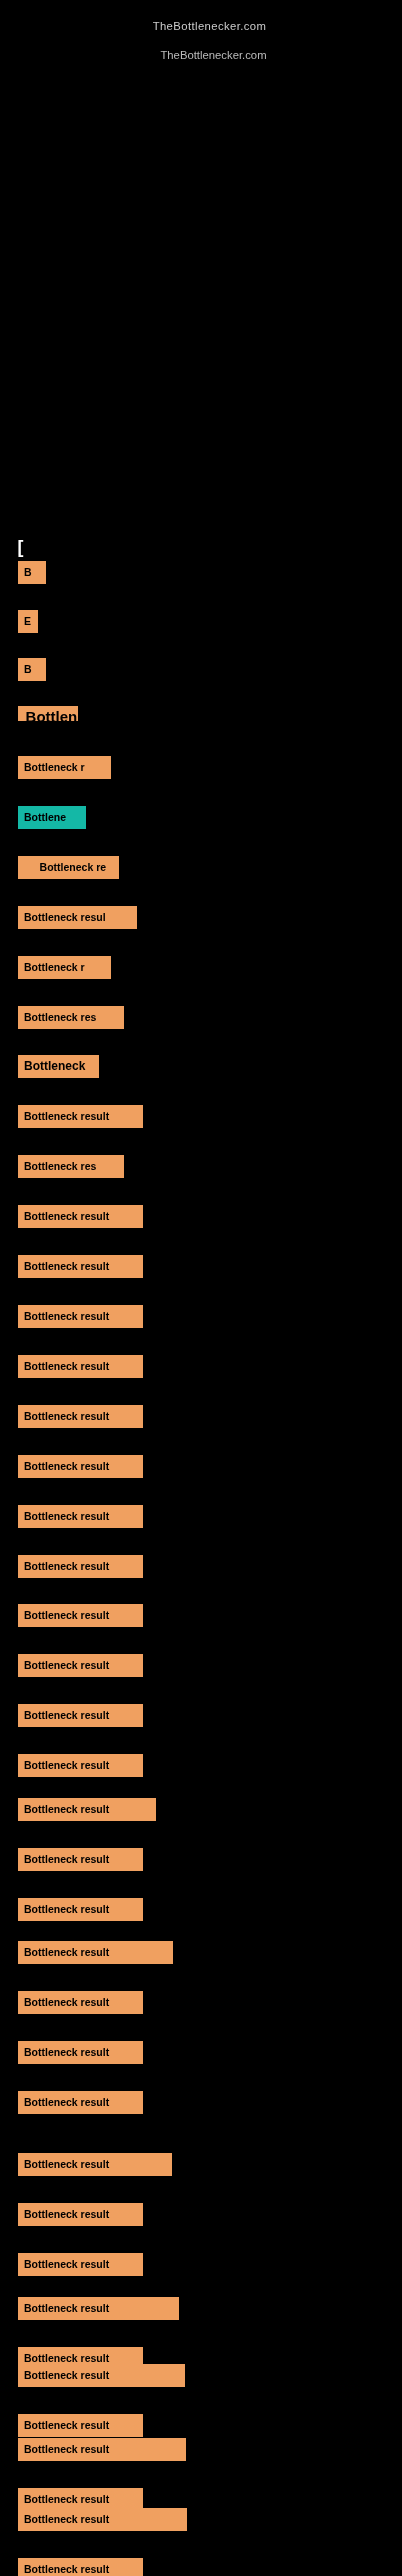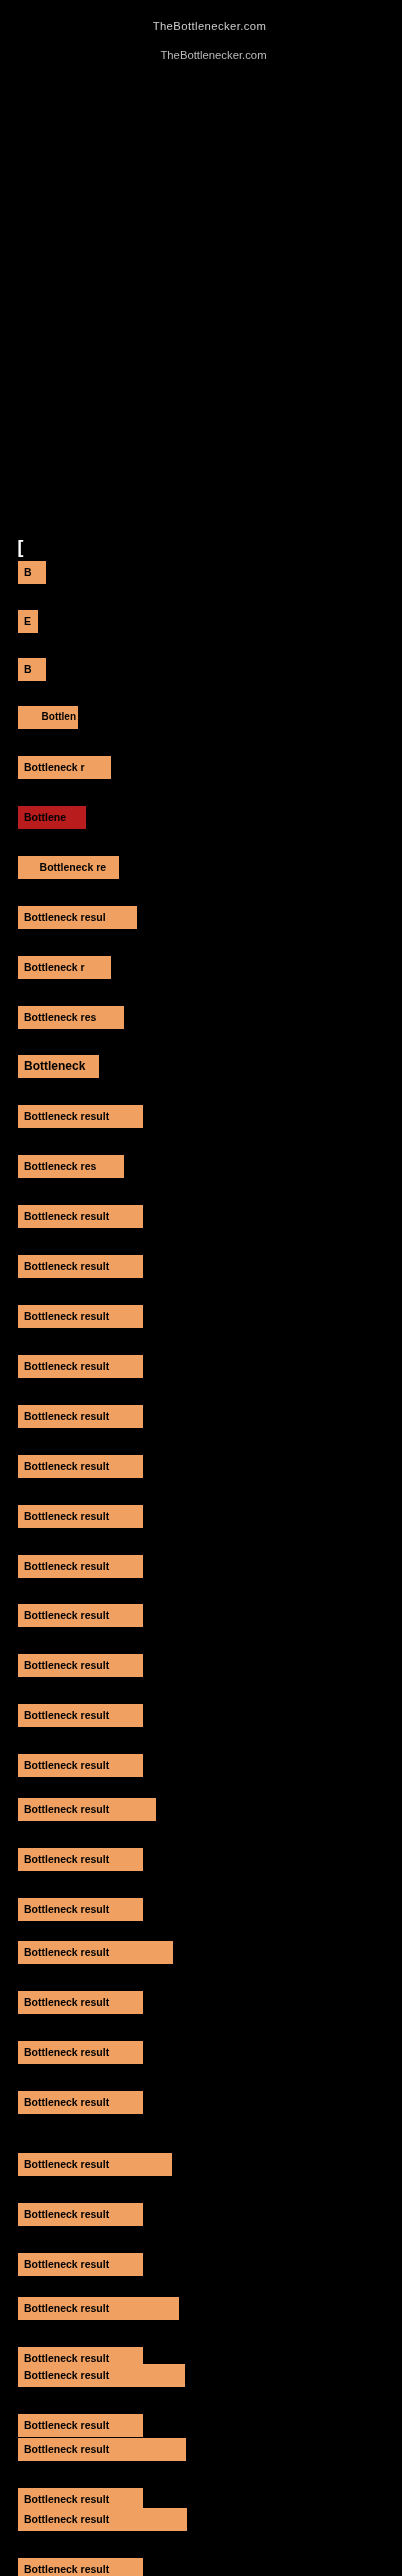--- a/index.html
+++ b/index.html
@@ -28,23 +28,23 @@
 <div>
   <div class="site-title">TheBottlenecker.com</div>
 </div>
 
 <div id="result-container" style="position:relative; width:403px; min-height:2576px; background:#000;">
   <div style="text-align:center; padding:6.4px 0; color:#bbb; font-size:11.3px;">TheBottlenecker.com</div>
 <div style="position: absolute; left: 1.6px; top: 491px; color: rgb(255, 255, 255); font-size: 17.7px; font-weight: bold;">[</div>
     <div style="position: absolute; top: 515px; left: 1.6px; background-color: rgb(240, 160, 96); color: rgb(0, 0, 0); font-size: 10.5px; font-weight: bold; padding: 4px 6.4px; white-space: nowrap; overflow: hidden; width: 28px; max-width: 28px; height: 22.5px; line-height: 14.5px;">B</div>
     <div style="position: absolute; top: 564px; left: 1.6px; background-color: rgb(240, 160, 96); color: rgb(0, 0, 0); font-size: 10.5px; font-weight: bold; padding: 4px 6.4px; white-space: nowrap; overflow: hidden; width: 20px; max-width: 20px; height: 22.5px; line-height: 14.5px;">E</div>
     <div style="position: absolute; top: 612px; left: 1.6px; background-color: rgb(240, 160, 96); color: rgb(0, 0, 0); font-size: 10.5px; font-weight: bold; padding: 4px 6.4px; white-space: nowrap; overflow: hidden; width: 28px; max-width: 28px; height: 22.5px; line-height: 14.5px;">B</div>
-    <div style="position: absolute; top: 660px; left: 1.6px; background-color: rgb(240, 160, 96); color: rgb(0, 0, 0); font-size: 10px; font-weight: bold; padding: 4px 24px; white-space: nowrap; overflow: hidden; width: 60px; max-width: 60px; height: 23px; line-height: 14.5px;">Bottlen</div>
+    <div style="position: absolute; top: 660px; left: 1.6px; background-color: rgb(240, 160, 96); color: rgb(0, 0, 0); font-size: 15px; font-weight: bold; padding: 4px 8px; white-space: nowrap; overflow: hidden; width: 60px; max-width: 60px; height: 15px; line-height: 14.5px;">Bottlen</div>
     <div style="position: absolute; top: 710px; left: 1.6px; background-color: rgb(240, 160, 96); color: rgb(0, 0, 0); font-size: 10.5px; font-weight: bold; padding: 4px 6.4px; white-space: nowrap; overflow: hidden; width: 93px; max-width: 93px; height: 22.5px; line-height: 14.5px;">Bottleneck r</div>
-    <div style="position: absolute; top: 760px; left: 1.6px; background-color: #b91c1c; color: rgb(0, 0, 0); font-size: 10.5px; font-weight: bold; padding: 4px 6.4px; white-space: nowrap; overflow: hidden; width: 68px; max-width: 68px; height: 22.5px; line-height: 14.5px;">Bottlene</div>
+    <div style="position: absolute; top: 760px; left: 1.6px; background-color: #14b8a6; color: rgb(0, 0, 0); font-size: 10.5px; font-weight: bold; padding: 4px 6.4px; white-space: nowrap; overflow: hidden; width: 68px; max-width: 68px; height: 22.5px; line-height: 14.5px;">Bottlene</div>
     <div style="position: absolute; top: 810px; left: 1.6px; background-color: rgb(240, 160, 96); color: rgb(0, 0, 0); font-size: 10.5px; font-weight: bold; padding: 4px 22px; white-space: nowrap; overflow: hidden; width: 101px; max-width: 101px; height: 22.5px; line-height: 14.5px;">Bottleneck re</div>
     <div style="position: absolute; top: 860px; left: 1.6px; background-color: rgb(240, 160, 96); color: rgb(0, 0, 0); font-size: 10.5px; font-weight: bold; padding: 4px 6.4px; white-space: nowrap; overflow: hidden; width: 119px; max-width: 119px; height: 22.5px; line-height: 14.5px;">Bottleneck resul</div>
     <div style="position: absolute; top: 910px; left: 1.6px; background-color: rgb(240, 160, 96); color: rgb(0, 0, 0); font-size: 10.5px; font-weight: bold; padding: 4px 6.4px; white-space: nowrap; overflow: hidden; width: 93px; max-width: 93px; height: 22.5px; line-height: 14.5px;">Bottleneck r</div>
     <div style="position: absolute; top: 960px; left: 1.6px; background-color: rgb(240, 160, 96); color: rgb(0, 0, 0); font-size: 10.5px; font-weight: bold; padding: 4px 6.4px; white-space: nowrap; overflow: hidden; width: 106px; max-width: 106px; height: 22.5px; line-height: 14.5px;">Bottleneck res</div>
     <div style="position: absolute; top: 1009px; left: 1.6px; background-color: rgb(240, 160, 96); color: rgb(0, 0, 0); font-size: 12px; font-weight: bold; padding: 4px 6.4px; white-space: nowrap; overflow: hidden; width: 81px; max-width: 81px; height: 22.5px; line-height: 14.5px;">Bottleneck</div>
     <div style="position: absolute; top: 1059px; left: 1.6px; background-color: rgb(240, 160, 96); color: rgb(0, 0, 0); font-size: 10.5px; font-weight: bold; padding: 4px 6.4px; white-space: nowrap; overflow: hidden; width: 125px; max-width: 125px; height: 22.5px; line-height: 14.5px;">Bottleneck result</div>
     <div style="position: absolute; top: 1109px; left: 1.6px; background-color: rgb(240, 160, 96); color: rgb(0, 0, 0); font-size: 10.5px; font-weight: bold; padding: 4px 6.4px; white-space: nowrap; overflow: hidden; width: 106px; max-width: 106px; height: 22.5px; line-height: 14.5px;">Bottleneck res</div>
     <div style="position: absolute; top: 1159px; left: 1.6px; background-color: rgb(240, 160, 96); color: rgb(0, 0, 0); font-size: 10.5px; font-weight: bold; padding: 4px 6.4px; white-space: nowrap; overflow: hidden; width: 125px; max-width: 125px; height: 22.5px; line-height: 14.5px;">Bottleneck result</div>
     <div style="position: absolute; top: 1209px; left: 1.6px; background-color: rgb(240, 160, 96); color: rgb(0, 0, 0); font-size: 10.5px; font-weight: bold; padding: 4px 6.4px; white-space: nowrap; overflow: hidden; width: 125px; max-width: 125px; height: 22.5px; line-height: 14.5px;">Bottleneck result</div>
     <div style="position: absolute; top: 1259px; left: 1.6px; background-color: rgb(240, 160, 96); color: rgb(0, 0, 0); font-size: 10.5px; font-weight: bold; padding: 4px 6.4px; white-space: nowrap; overflow: hidden; width: 125px; max-width: 125px; height: 22.5px; line-height: 14.5px;">Bottleneck result</div>

